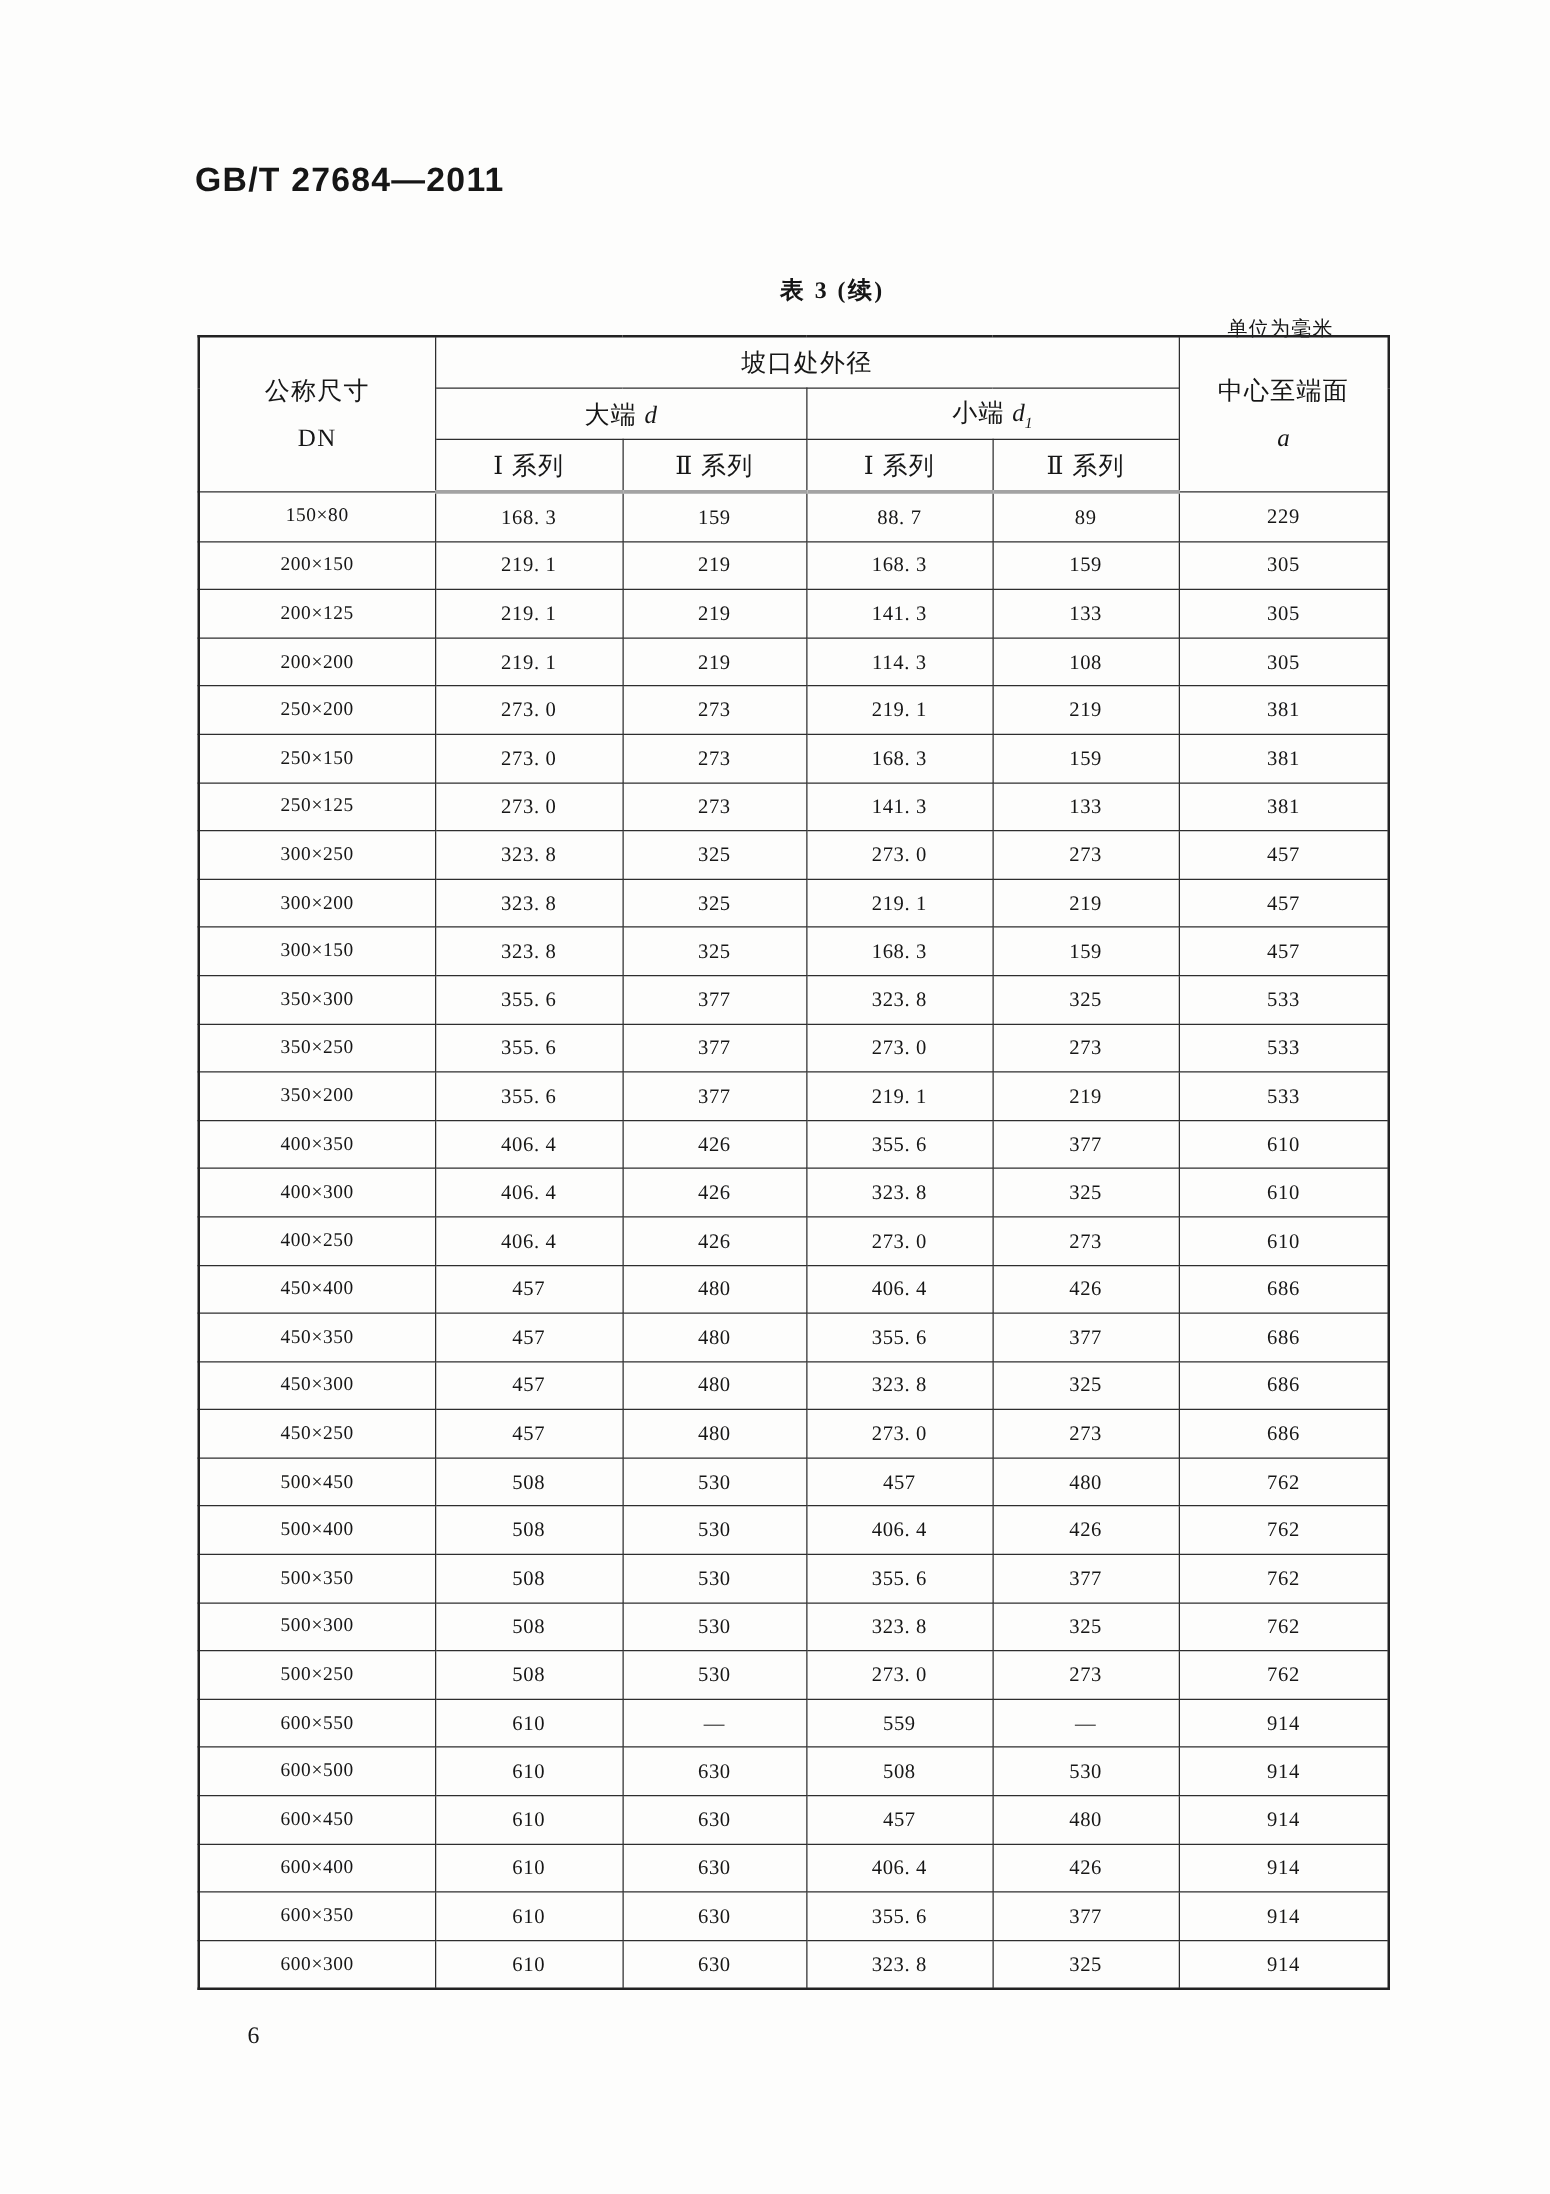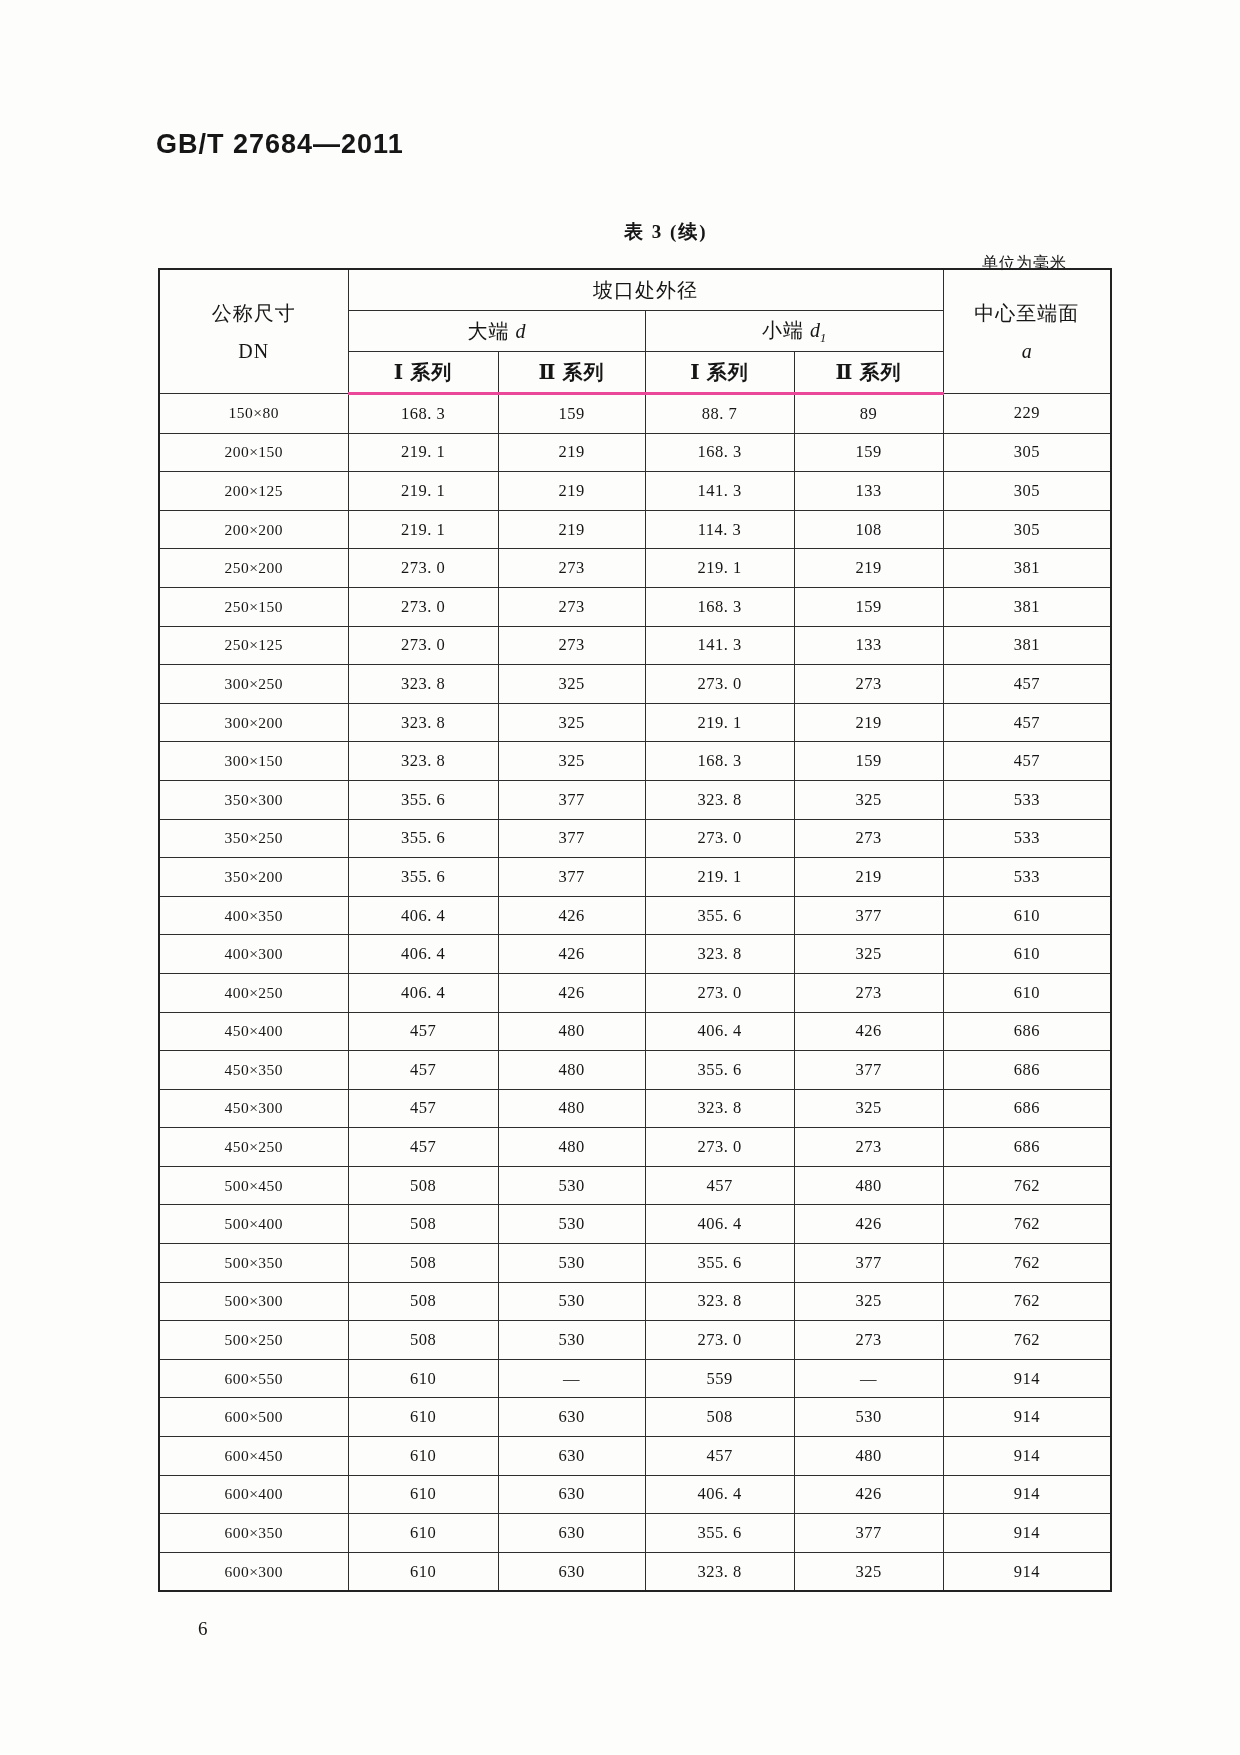--- a/index.html
+++ b/index.html
@@ -34,21 +34,21 @@
     border-collapse:collapse; table-layout:fixed;
     border:2px solid #222;
   }
   table.std th, table.std td {
     border:1px solid #2e2e2e;
     text-align:center; vertical-align:middle;
     padding:0;
     font-weight:normal;
   }
   thead th { font-size:20px; letter-spacing:1px; height:40px; }
-  thead tr.series-row th { border-bottom:3px solid #ec4899;font-weight:bold; }
+  thead tr.series-row th { border-bottom:3px solid #a3a3a3; }
   tbody td {
     height:37.6px;
     font-size:16.5px;
     border-bottom-width:2px;
     letter-spacing:0.5px;
   }
   tbody td:first-child { font-size:15.5px; }
   .two-line { line-height:1.9; }
   .sym { font-style:italic; font-family:"Liberation Serif",serif; letter-spacing:0; }
   .sym sub { font-size:0.62em; letter-spacing:0; }

